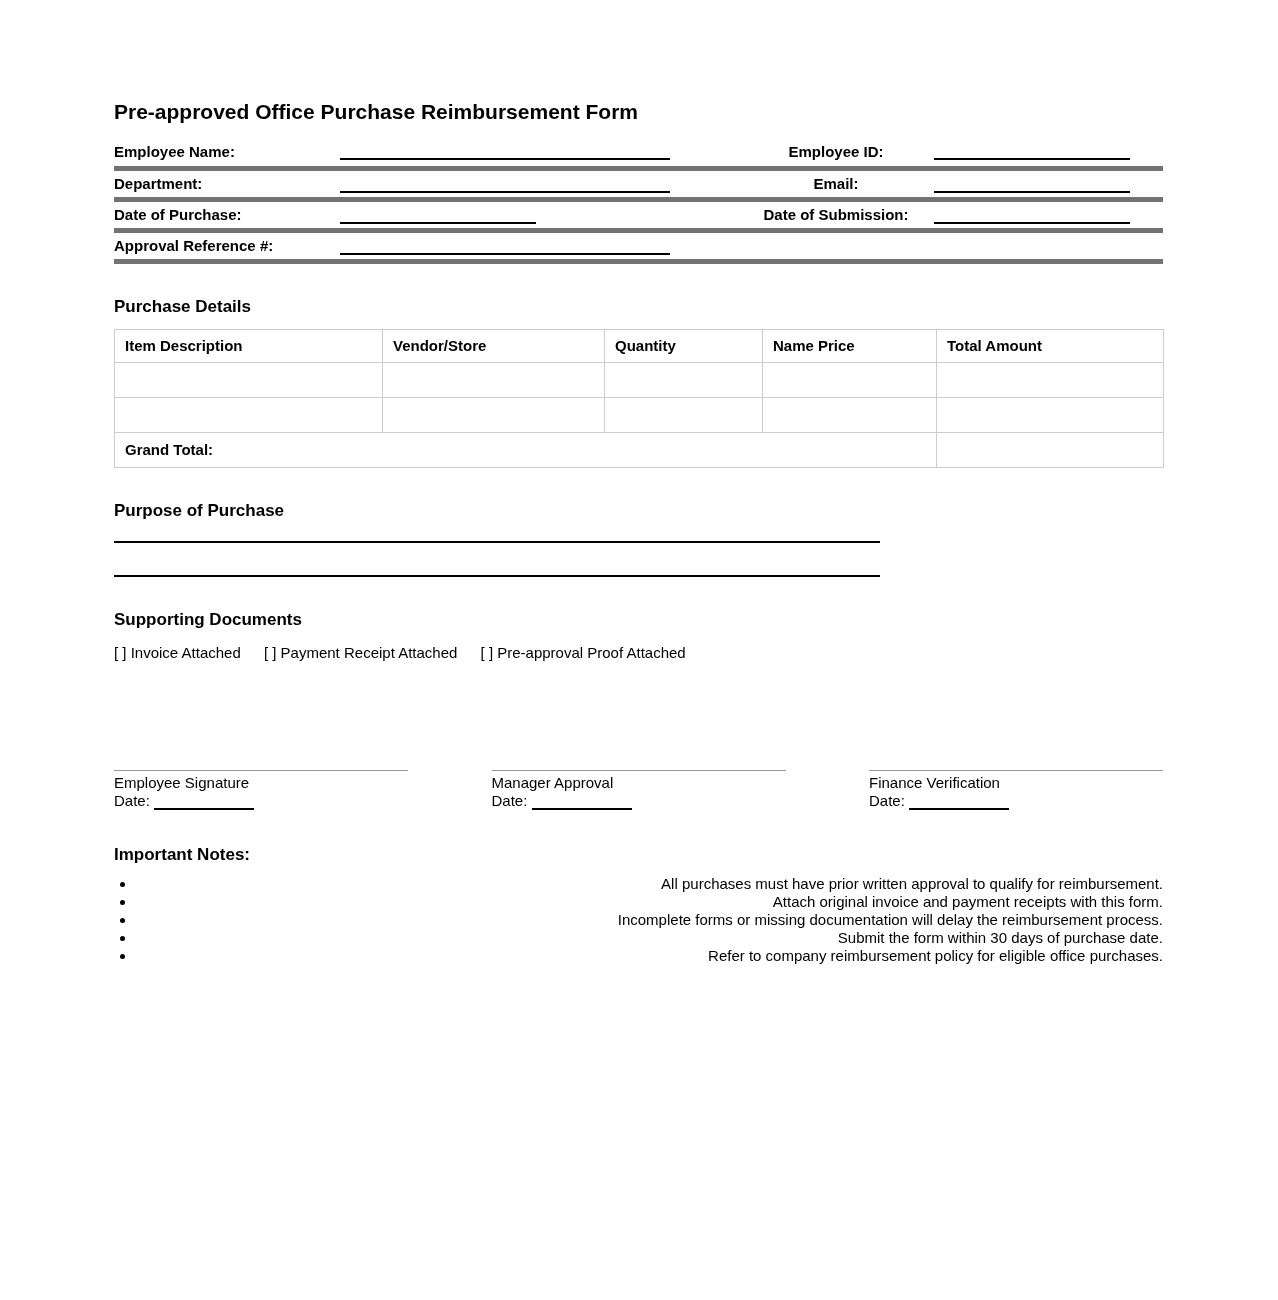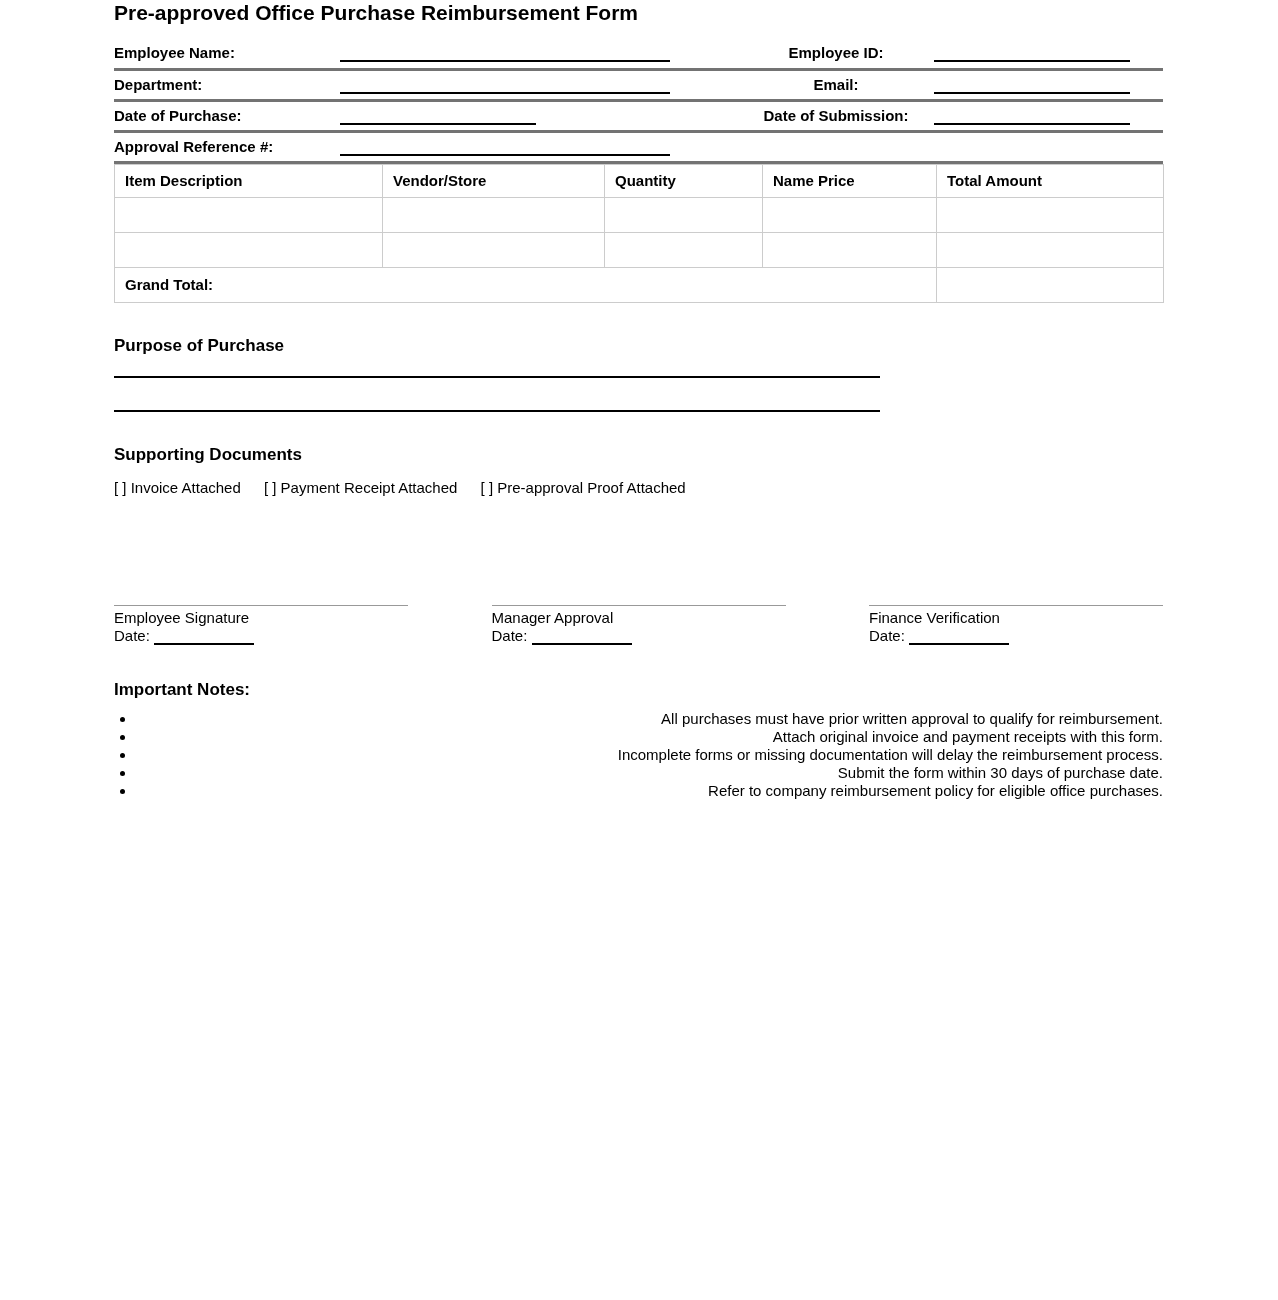--- a/index.html
+++ b/index.html
@@ -6,20 +6,21 @@
   html, body {
     margin: 0; padding: 0;
     background: #ffffff;
     width: 1278px; height: 1300px;
     font-family: "Liberation Sans", sans-serif;
     color: #000;
   }
   .page {
     width: 1049px;
     margin-left: 114px;
+    padding-top: 99px;
   }
   h1.form-title {
     font-size: 21px;
     line-height: 25px;
     margin: 0 0 13px 0;
     font-weight: bold;
   }
   h2.section-heading {
     font-size: 17px;
     line-height: 20px;
@@ -27,21 +28,21 @@
     font-weight: bold;
   }
   
   table.info-table {
     width: 1049px;
     border-collapse: collapse;
     table-layout: fixed;
   }
   table.info-table td {
     height: 31px;
-    border-bottom: 3px solid #737373;
+    border-bottom: 5px solid #737373;
     font-size: 15px;
     font-weight: bold;
     padding: 0;
     vertical-align: middle;
     white-space: nowrap;
   }
   td.c-label1 { width: 226px; padding-left: 10px; }
   td.c-val1   { width: 398px; }
   td.c-label2 { width: 196px; text-align: center; }
   td.c-val2   { width: 229px; }
@@ -144,20 +145,21 @@
       </tr>
       <tr>
         <td class="c-label1">Approval Reference #:</td>
         <td class="c-val1"><span class="fill w330"></span></td>
         <td class="c-label2"></td>
         <td class="c-val2"></td>
       </tr>
     </tbody>
   </table>
 
+  <h2 class="section-heading">Purchase Details</h2>
 
   <table class="purchase-table">
     <colgroup>
       <col style="width:268px">
         <col style="width:222px">
         <col style="width:158px">
         <col style="width:174px">
         <col style="width:227px">
     </colgroup>
     <thead>

